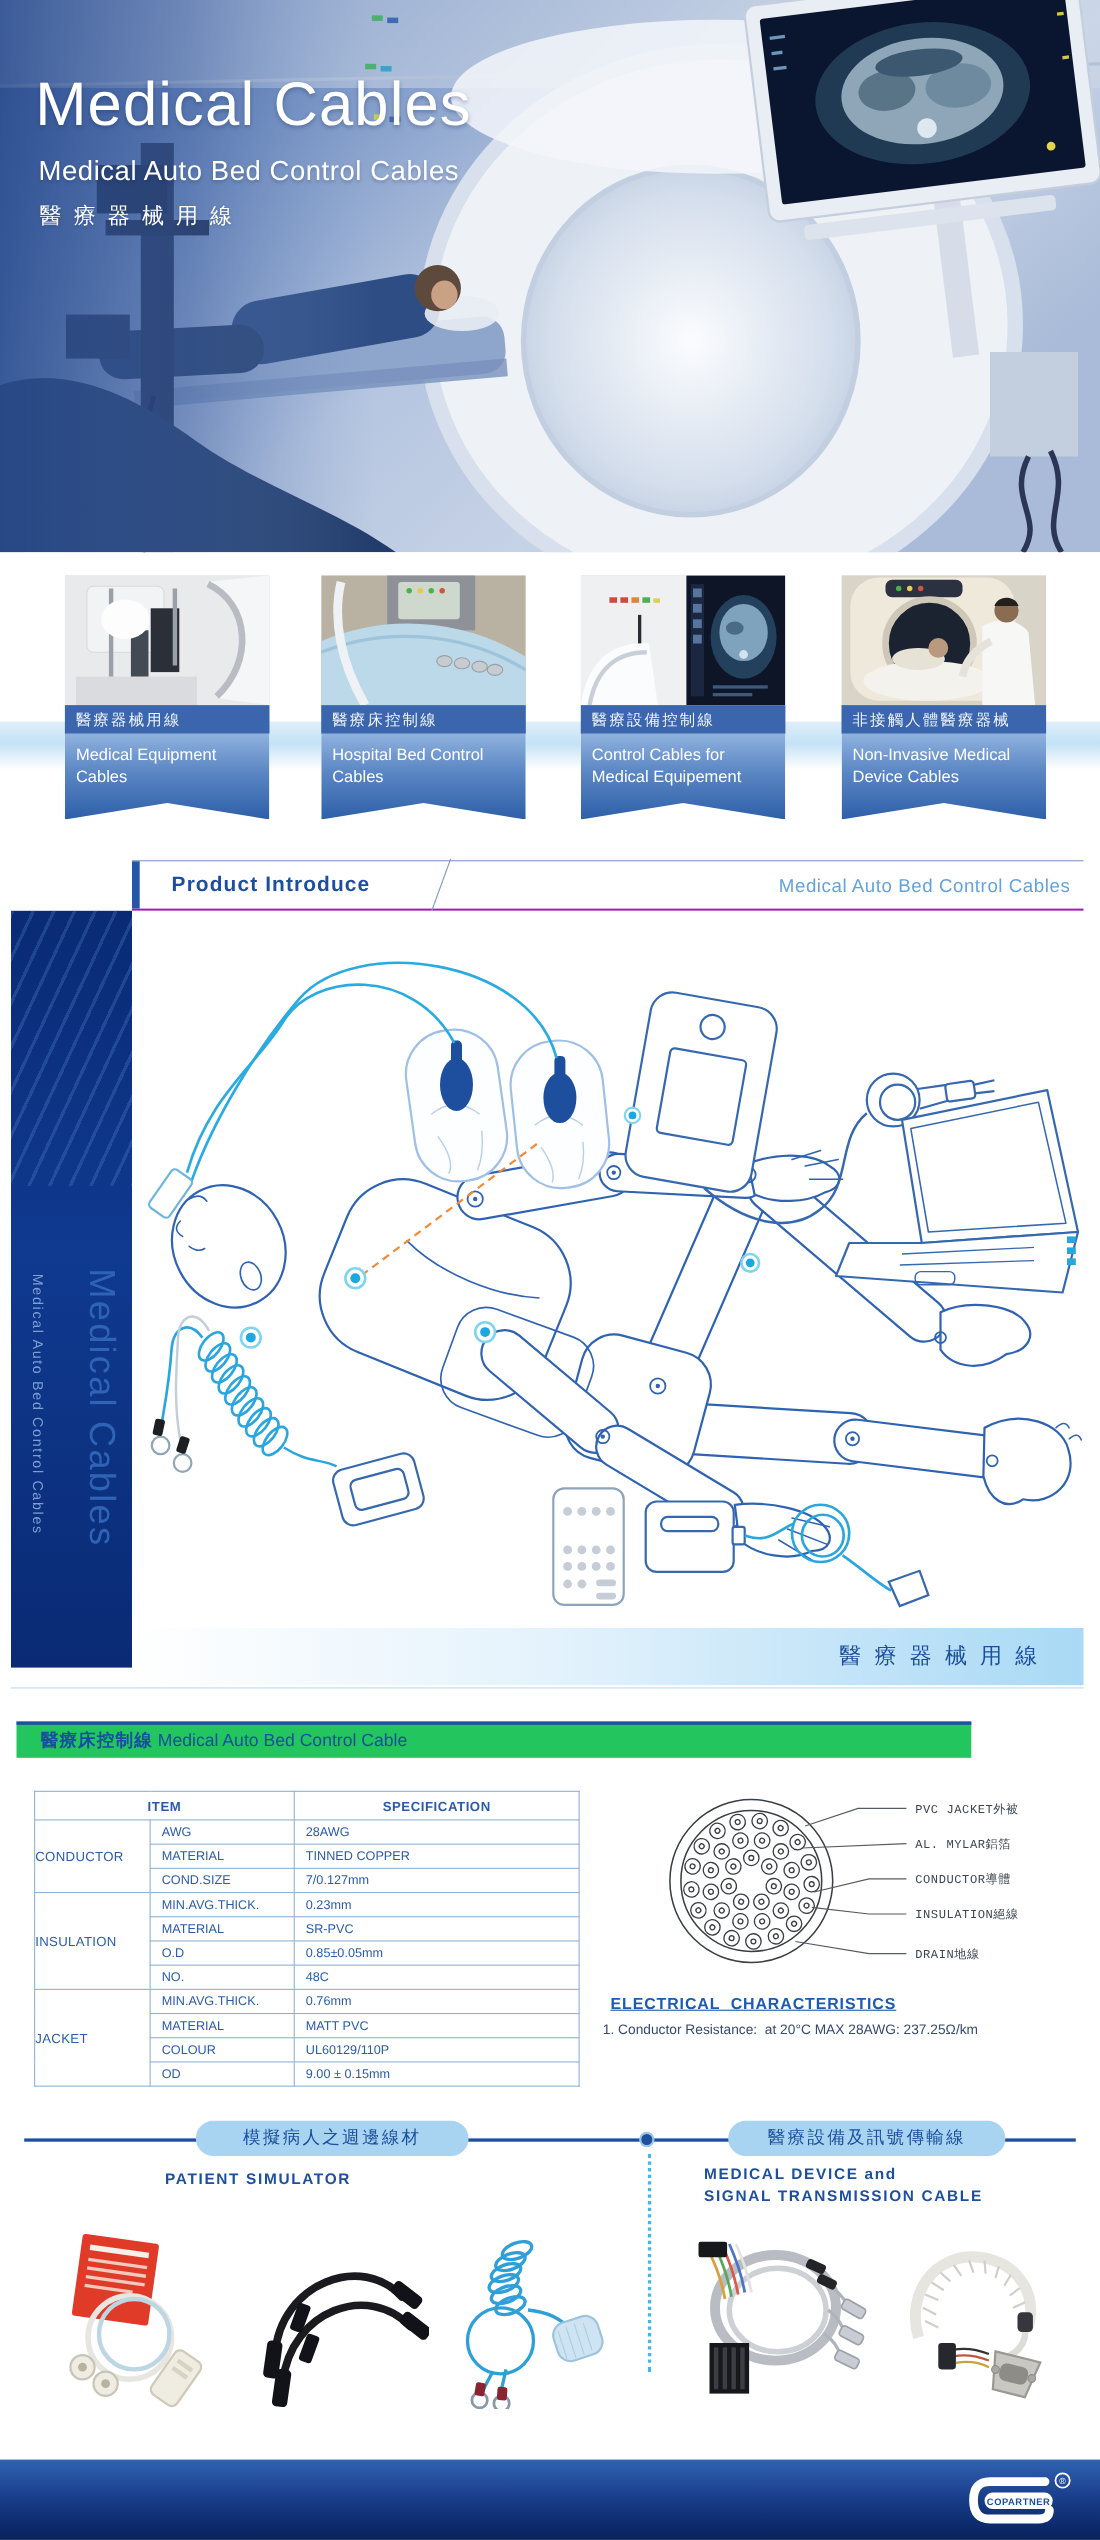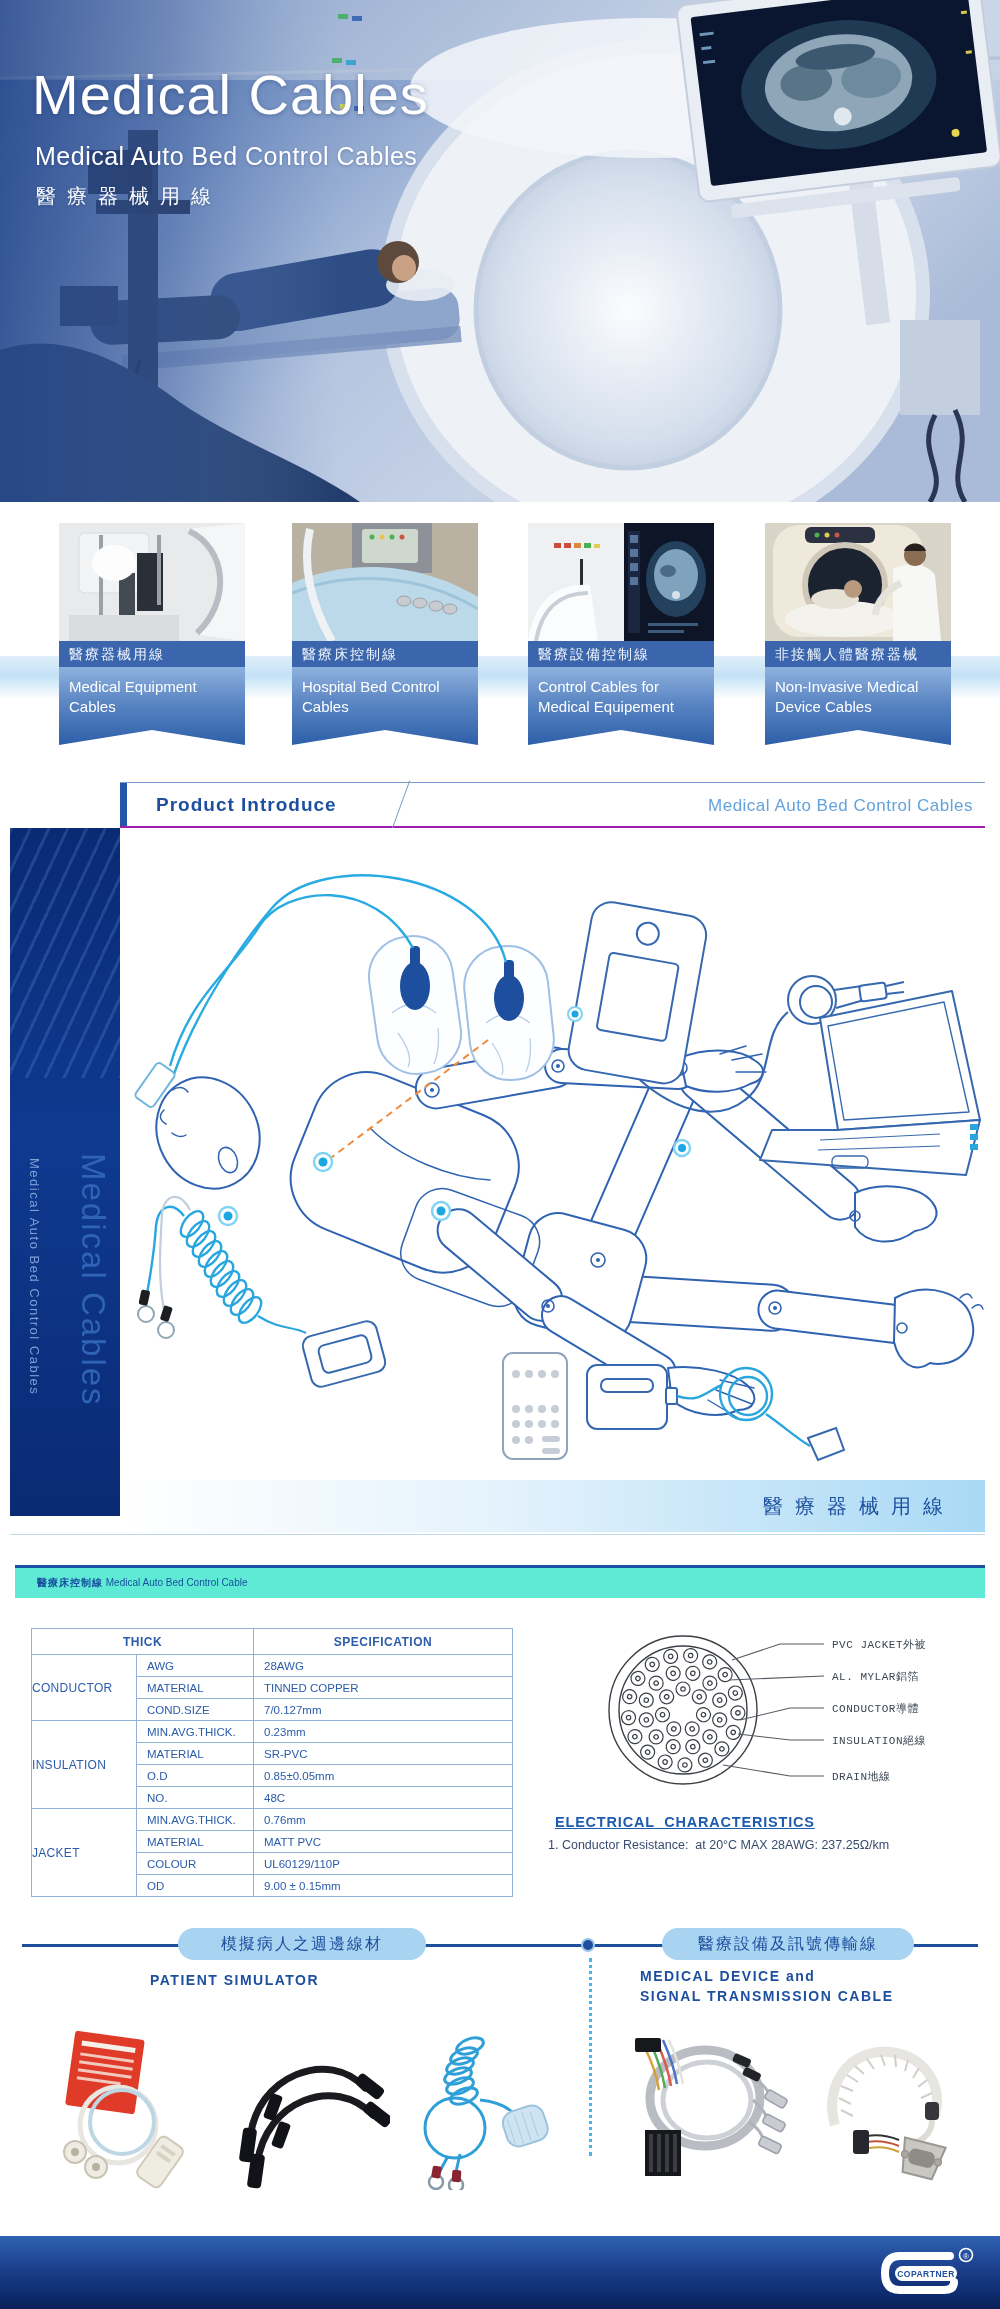--- a/index.html
+++ b/index.html
@@ -26,24 +26,24 @@
   
   .sidebar{left:10px;top:828px;width:110px;height:688px;background:linear-gradient(180deg,#0a2a74 0%,#0f3a90 45%,#0a2a74 100%);}
   .sidebar .streaks{position:absolute;left:0;top:0;width:100%;height:250px;background:repeating-linear-gradient(115deg,rgba(110,165,240,.30) 0 3px,rgba(0,0,0,0) 3px 17px);opacity:.7;}
   .sidebar .vt{position:absolute;right:8px;top:325px;writing-mode:vertical-rl;color:#2e63b6;font-size:33px;font-weight:500;letter-spacing:2px;}
   .sidebar .vs{position:absolute;right:78px;top:330px;writing-mode:vertical-rl;color:#7e9fd4;font-size:13px;letter-spacing:1.5px;}
   
   .illus{left:120px;top:828px;width:865px;height:652px;background:#fff;}
   .corner-label{left:120px;top:1480px;width:865px;height:52px;background:linear-gradient(90deg,#ffffff 0%,#e3f2fc 45%,#a9d9f5 100%);color:#1d4f9e;font-size:20px;letter-spacing:12px;line-height:52px;text-align:right;padding-right:30px;box-sizing:border-box;}
   .hair1{left:10px;top:1534px;width:975px;height:1px;background:#bcd9ec;}
   
-  .specbar{left:15px;top:1565px;width:970px;height:33px;background:#5eead4;border-top:3px solid #1b50a2;box-sizing:border-box;color:#174f9e;font-size:10px;line-height:29px;padding-left:22px;}
+  .specbar{left:15px;top:1565px;width:868px;height:33px;background:#22c55e;border-top:3px solid #1b50a2;box-sizing:border-box;color:#174f9e;font-size:16px;line-height:29px;padding-left:22px;}
   .specbar b{letter-spacing:1px;}
   table.spec{position:absolute;left:31px;top:1628px;border-collapse:collapse;color:#2a5caa;font-size:11.5px;}
-  table.spec td{border:1px solid #8fb2d6;height:21px;padding:0 2px 0 10px;}
+  table.spec td{border:1px solid #8fb2d6;height:21px;padding:0 16px 0 10px;}
   table.spec tr.th td{height:25px;text-align:center;font-weight:bold;font-size:12px;letter-spacing:.5px;padding:0;}
   table.spec td.grp{text-align:left;padding:0;font-size:12px;letter-spacing:.3px;}
   .diagram-labels text{font-size:11px;fill:#3c4553;letter-spacing:.5px;}
   .elec-title{left:555px;top:1814px;color:#1d5bb0;font-size:14.5px;font-weight:bold;letter-spacing:.8px;white-space:pre;text-decoration:underline;}
   .elec-line{left:548px;top:1838px;color:#374b6e;font-size:12.5px;white-space:pre;text-align:center;}
   
   .botline{left:22px;top:1944px;width:956px;height:3px;background:#1d4f9e;}
   .pill{top:1928px;height:32px;line-height:32px;background:#a8d3f1;border-radius:16px;color:#1d4f9e;font-size:16px;text-align:center;letter-spacing:2px;}
   .dot-node{left:581px;top:1938px;width:10px;height:10px;border-radius:50%;background:#1d4f9e;border:2px solid #9cc6e8;}
   .vdots{left:589px;top:1958px;width:0;height:198px;border-left:3px dotted #45b6e8;}
@@ -435,21 +435,21 @@
   <div class="abs corner-label">醫療器械用線</div>
   <div class="abs hair1"></div>
 
   <div class="abs specbar">
     <b>醫療床控制線</b><span style="white-space:pre;"> Medical Auto Bed Control Cable</span>
   </div>
 
   <table class="spec">
     <tbody>
         <tr class="th">
-      <td colspan="2" style="width:218px">THICK</td>
+      <td colspan="2" style="width:218px">ITEM</td>
       <td style="width:258px">SPECIFICATION</td>
     </tr>
     <tr>
       <td class="grp" rowspan="3" style="width:104px">CONDUCTOR</td>
       <td style="width:104px">AWG</td>
       <td>28AWG</td>
     </tr>
     <tr>
           <td>MATERIAL</td>
           <td>TINNED  COPPER</td>

